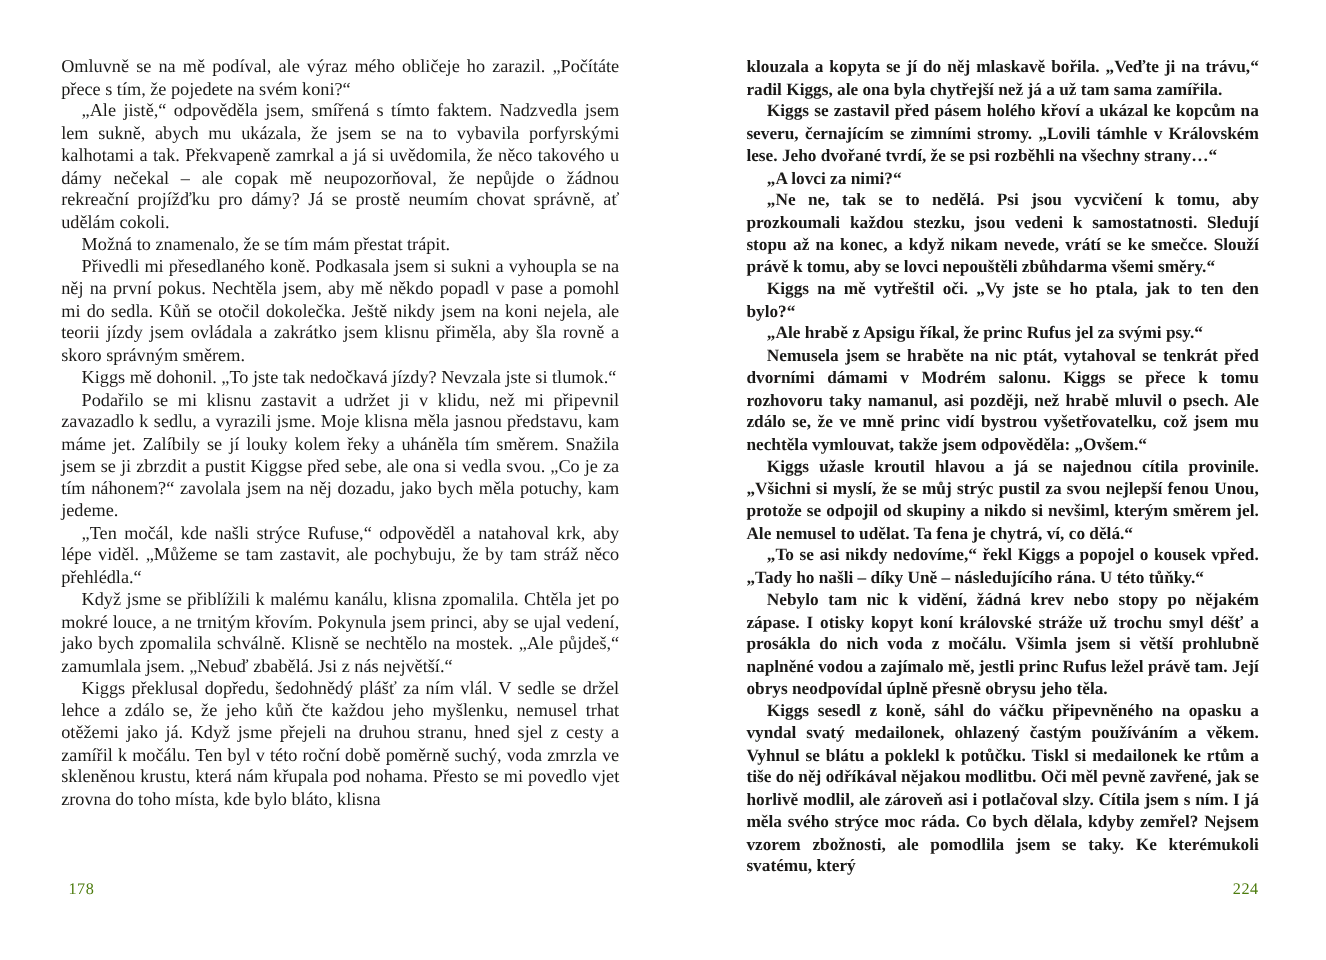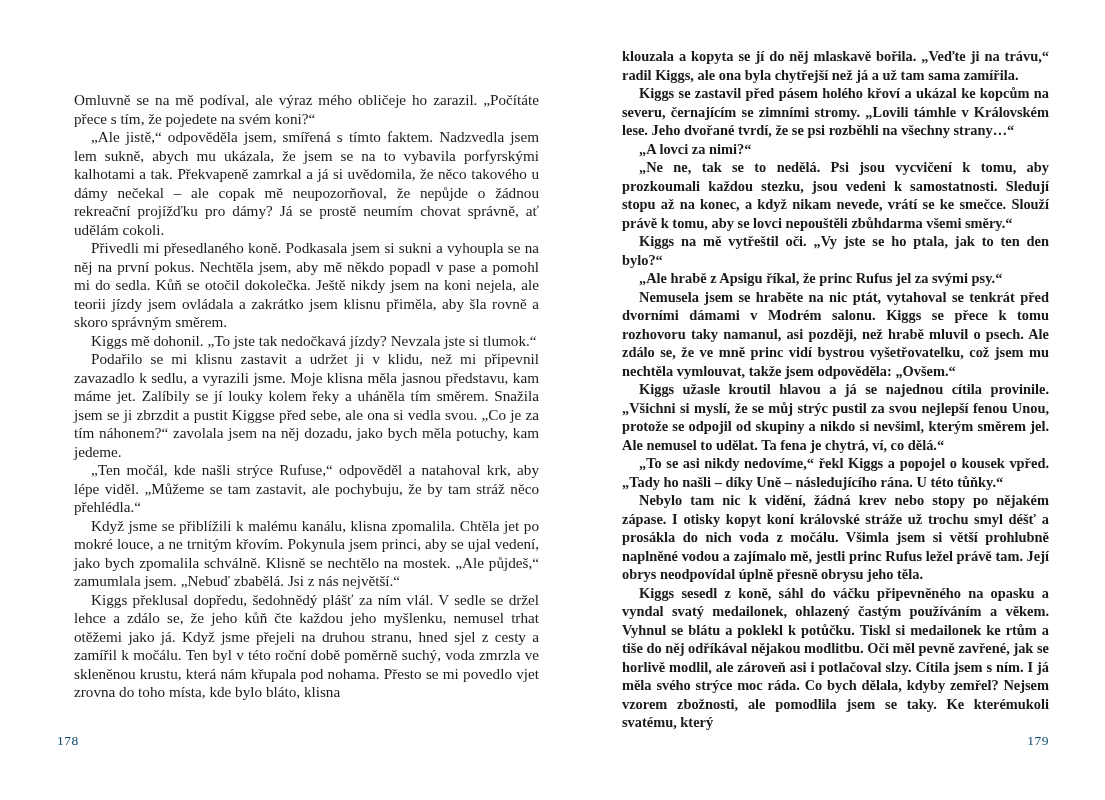--- a/index.html
+++ b/index.html
@@ -21,65 +21,65 @@
     background: #ffffff;
   }
   .page-text {
     position: absolute;
     top: 47px;
     text-align: justify;
     hyphens: auto;
     -webkit-hyphens: auto;
   }
   .page-text.left {
-    left: 74px;
+    left: 51px;
     width: 465px;
     font-size: 15.2px;
     line-height: 18.5px;
-    margin-top: 44px;
   }
   .page-text.right {
     left: 622px;
     width: 427px;
     font-size: 14.4px;
     line-height: 18.5px;
     font-weight: bold;
   }
   .page-text p {
     margin: 0;
     padding: 0;
     text-indent: 17px;
   }
   .page-text p.cont {
     text-indent: 0;
   }
   .page-number {
     position: absolute;
     top: 733px;
     font-size: 13.5px;
-    color: #0c4a6e;
+    color: #4d7c0f;
     letter-spacing: 0.5px;
   }
   .page-number.pn-left {
     left: 57px;
   }
   .page-number.pn-right {
     left: 622px;
     width: 427px;
     text-align: right;
   }
 </style>
 </head>
 <body>
 
 <div class="spread">
 
   <div class="page-text left">
     <p class="cont">Omluvně se na mě podíval, ale výraz mého obličeje ho zarazil. „Počítáte přece s tím, že pojedete na svém koni?“</p>
     <p>„Ale jistě,“ odpověděla jsem, smířená s tímto faktem. Nadzvedla jsem lem sukně, abych mu ukázala, že jsem se na to vybavila porfyrskými kalhotami a tak. Překvapeně zamrkal a já si uvědomila, že něco takového u dámy nečekal – ale copak mě neupozorňoval, že nepůjde o žádnou rekreační projížďku pro dámy? Já se prostě neumím chovat správně, ať udělám cokoli.</p>
+    <p>Možná to znamenalo, že se tím mám přestat trápit.</p>
     <p>Přivedli mi přesedlaného koně. Podkasala jsem si sukni a vyhoupla se na něj na první pokus. Nechtěla jsem, aby mě někdo popadl v pase a pomohl mi do sedla. Kůň se otočil dokolečka. Ještě nikdy jsem na koni nejela, ale teorii jízdy jsem ovládala a zakrátko jsem klisnu přiměla, aby šla rovně a skoro správným směrem.</p>
     <p>Kiggs mě dohonil. „To jste tak nedočkavá jízdy? Nevzala jste si tlumok.“</p>
     <p>Podařilo se mi klisnu zastavit a udržet ji v klidu, než mi připevnil zavazadlo k sedlu, a vyrazili jsme. Moje klisna měla jasnou představu, kam máme jet. Zalíbily se jí louky kolem řeky a uháněla tím směrem. Snažila jsem se ji zbrzdit a pustit Kiggse před sebe, ale ona si vedla svou. „Co je za tím náhonem?“ zavolala jsem na něj dozadu, jako bych měla potuchy, kam jedeme.</p>
     <p>„Ten močál, kde našli strýce Rufuse,“ odpověděl a natahoval krk, aby lépe viděl. „Můžeme se tam zastavit, ale pochybuju, že by tam stráž něco přehlédla.“</p>
     <p>Když jsme se přiblížili k malému kanálu, klisna zpomalila. Chtěla jet po mokré louce, a ne trnitým křovím. Pokynula jsem princi, aby se ujal vedení, jako bych zpomalila schválně. Klisně se nechtělo na mostek. „Ale půjdeš,“ zamumlala jsem. „Nebuď zbabělá. Jsi z nás největší.“</p>
     <p>Kiggs překlusal dopředu, šedohnědý plášť za ním vlál. V sedle se držel lehce a zdálo se, že jeho kůň čte každou jeho myšlenku, nemusel trhat otěžemi jako já. Když jsme přejeli na druhou stranu, hned sjel z cesty a zamířil k močálu. Ten byl v této roční době poměrně suchý, voda zmrzla ve skleněnou krustu, která nám křupala pod nohama. Přesto se mi povedlo vjet zrovna do toho místa, kde bylo bláto, klisna</p>
   </div>
 
   <div class="page-text right">
     <p class="cont">klouzala a kopyta se jí do něj mlaskavě bořila. „Veďte ji na trávu,“ radil Kiggs, ale ona byla chytřejší než já a už tam sama zamířila.</p>
@@ -89,15 +89,15 @@
     <p>Kiggs na mě vytřeštil oči. „Vy jste se ho ptala, jak to ten den bylo?“</p>
     <p>„Ale hrabě z Apsigu říkal, že princ Rufus jel za svými psy.“</p>
     <p>Nemusela jsem se hraběte na nic ptát, vytahoval se tenkrát před dvorními dámami v Modrém salonu. Kiggs se přece k tomu rozhovoru taky namanul, asi později, než hrabě mluvil o psech. Ale zdálo se, že ve mně princ vidí bystrou vyšetřovatelku, což jsem mu nechtěla vymlouvat, takže jsem odpověděla: „Ovšem.“</p>
     <p>Kiggs užasle kroutil hlavou a já se najednou cítila provinile. „Všichni si myslí, že se můj strýc pustil za svou nejlepší fenou Unou, protože se odpojil od skupiny a nikdo si nevšiml, kterým směrem jel. Ale nemusel to udělat. Ta fena je chytrá, ví, co dělá.“</p>
     <p>„To se asi nikdy nedovíme,“ řekl Kiggs a popojel o kousek vpřed. „Tady ho našli – díky Uně – následujícího rána. U této tůňky.“</p>
     <p>Nebylo tam nic k vidění, žádná krev nebo stopy po nějakém zápase. I otisky kopyt koní královské stráže už trochu smyl déšť a prosákla do nich voda z močálu. Všimla jsem si větší prohlubně naplněné vodou a zajímalo mě, jestli princ Rufus ležel právě tam. Její obrys neodpovídal úplně přesně obrysu jeho těla.</p>
     <p>Kiggs sesedl z koně, sáhl do váčku připevněného na opasku a vyndal svatý medailonek, ohlazený častým používáním a věkem. Vyhnul se blátu a poklekl k potůčku. Tiskl si medailonek ke rtům a tiše do něj odříkával nějakou modlitbu. Oči měl pevně zavřené, jak se horlivě modlil, ale zároveň asi i potlačoval slzy. Cítila jsem s ním. I já měla svého strýce moc ráda. Co bych dělala, kdyby zemřel? Nejsem vzorem zbožnosti, ale pomodlila jsem se taky. Ke kterémukoli svatému, který</p>
   </div>
 
   <div class="page-number pn-left">178</div>
-  <div class="page-number pn-right">179</div>
+  <div class="page-number pn-right">224</div>
 
 </div>
 
 </body></html>

